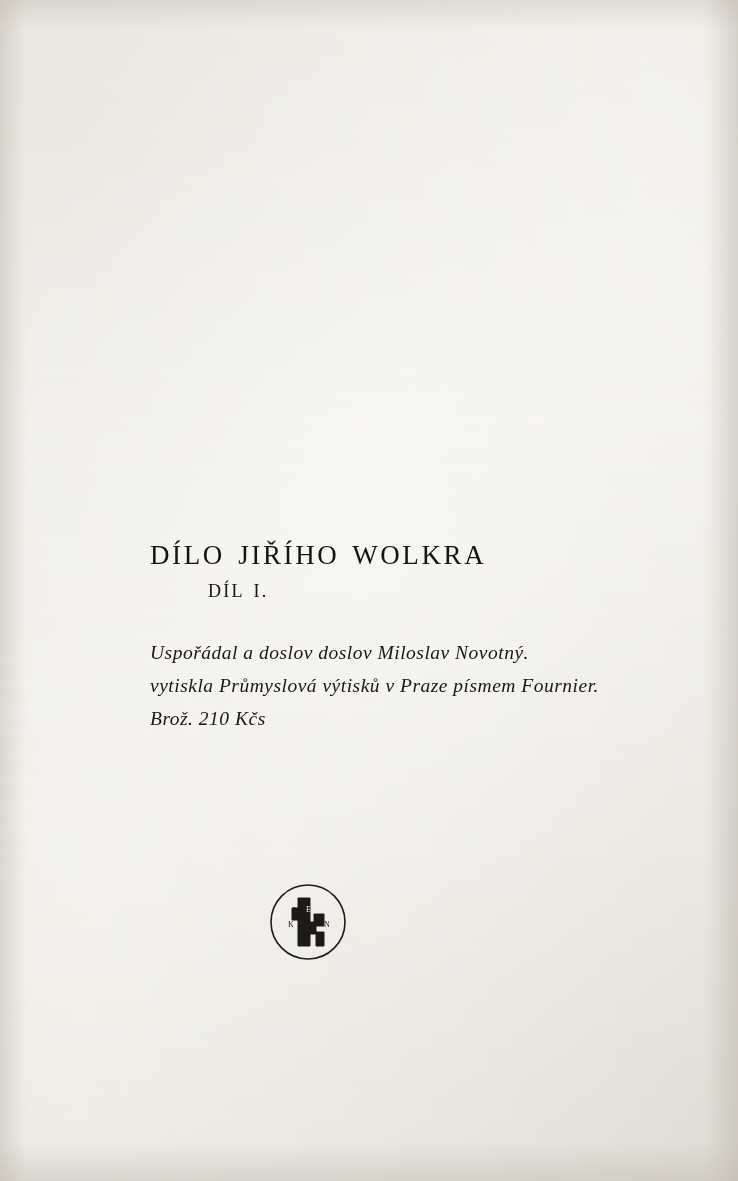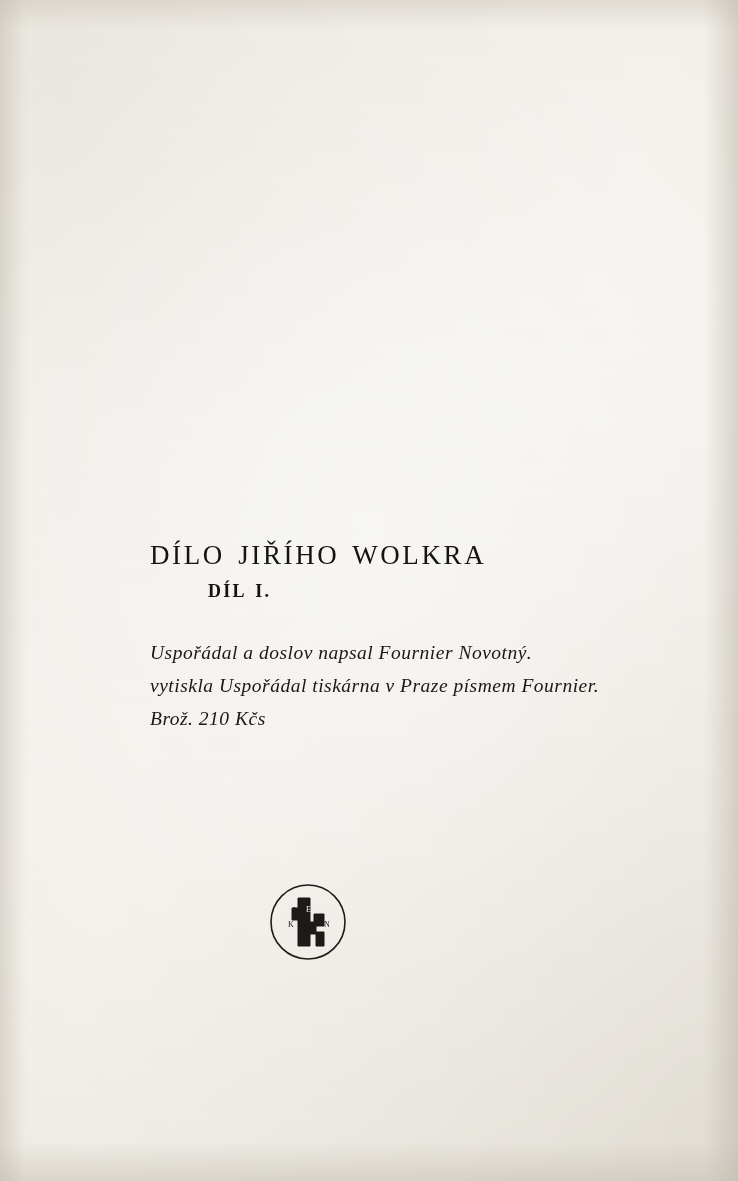--- a/index.html
+++ b/index.html
@@ -79,21 +79,21 @@
   }
 
   .subtitle {
     font-family: "Liberation Serif", serif;
     font-size: 18px;
     letter-spacing: 2.2px;
     word-spacing: 3px;
     color: #16140f;
     margin: 10px 0 0 0;
     padding-left: 58px;
-    font-weight: 700;
+    font-weight: 400;
   }
 
   .colophon {
     margin-top: 34px;
     font-family: "Liberation Serif", serif;
     font-style: italic;
     font-size: 19.5px;
     line-height: 33px;
     letter-spacing: 0.5px;
     color: #1a1814;
@@ -121,22 +121,22 @@
   <div class="edge-top"></div>
   <div class="edge-left"></div>
   <div class="edge-right"></div>
   <div class="edge-bottom"></div>
 
   <div class="content">
     <h1 class="title">DÍLO JIŘÍHO WOLKRA</h1>
     <div class="subtitle">DÍL I.</div>
 
     <div class="colophon">
-      <div class="line">Uspořádal a doslov napsal Fournier Novotný.</div>
-      <div class="line">vytiskla Uspořádal tiskárna v Praze písmem Fournier.</div>
+      <div class="line">Uspořádal a doslov doslov Miloslav Novotný.</div>
+      <div class="line">vytiskla Průmyslová výtisků v Praze písmem Fournier.</div>
       <div class="line">Brož. 210 Kčs</div>
     </div>
   </div>
 
   <div class="emblem-wrap">
     <svg width="80" height="80" viewBox="0 0 80 80">
       <circle cx="40" cy="40" r="37" fill="none" stroke="#1d1b18" stroke-width="1.6"></circle>
 
       <path d="M30 16 L30 26 L24 26 L24 38 L30 38 L30 64 L42 64 L42 52 L48 52 L48 64 L56 64 L56 50 L48 50 L48 44 L56 44 L56 32 L46 32 L46 40 L42 40 L42 16 Z" fill="#1d1b18" stroke="#1d1b18" stroke-width="1"></path>
       <text x="20" y="45" font-family="'Liberation Serif', serif" font-size="8" fill="#1d1b18">K</text>

